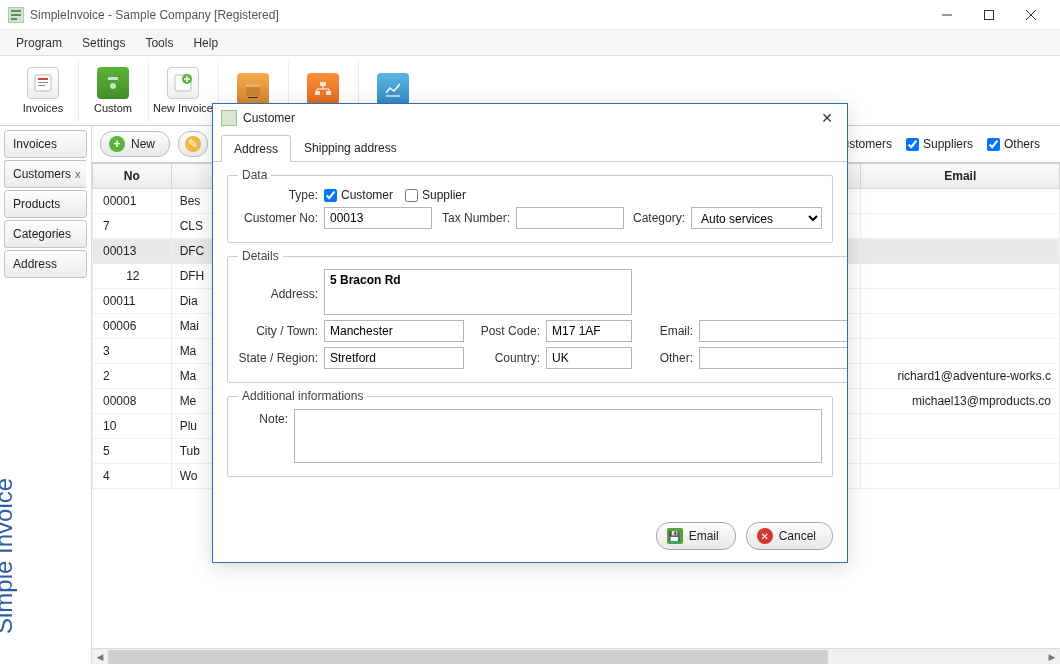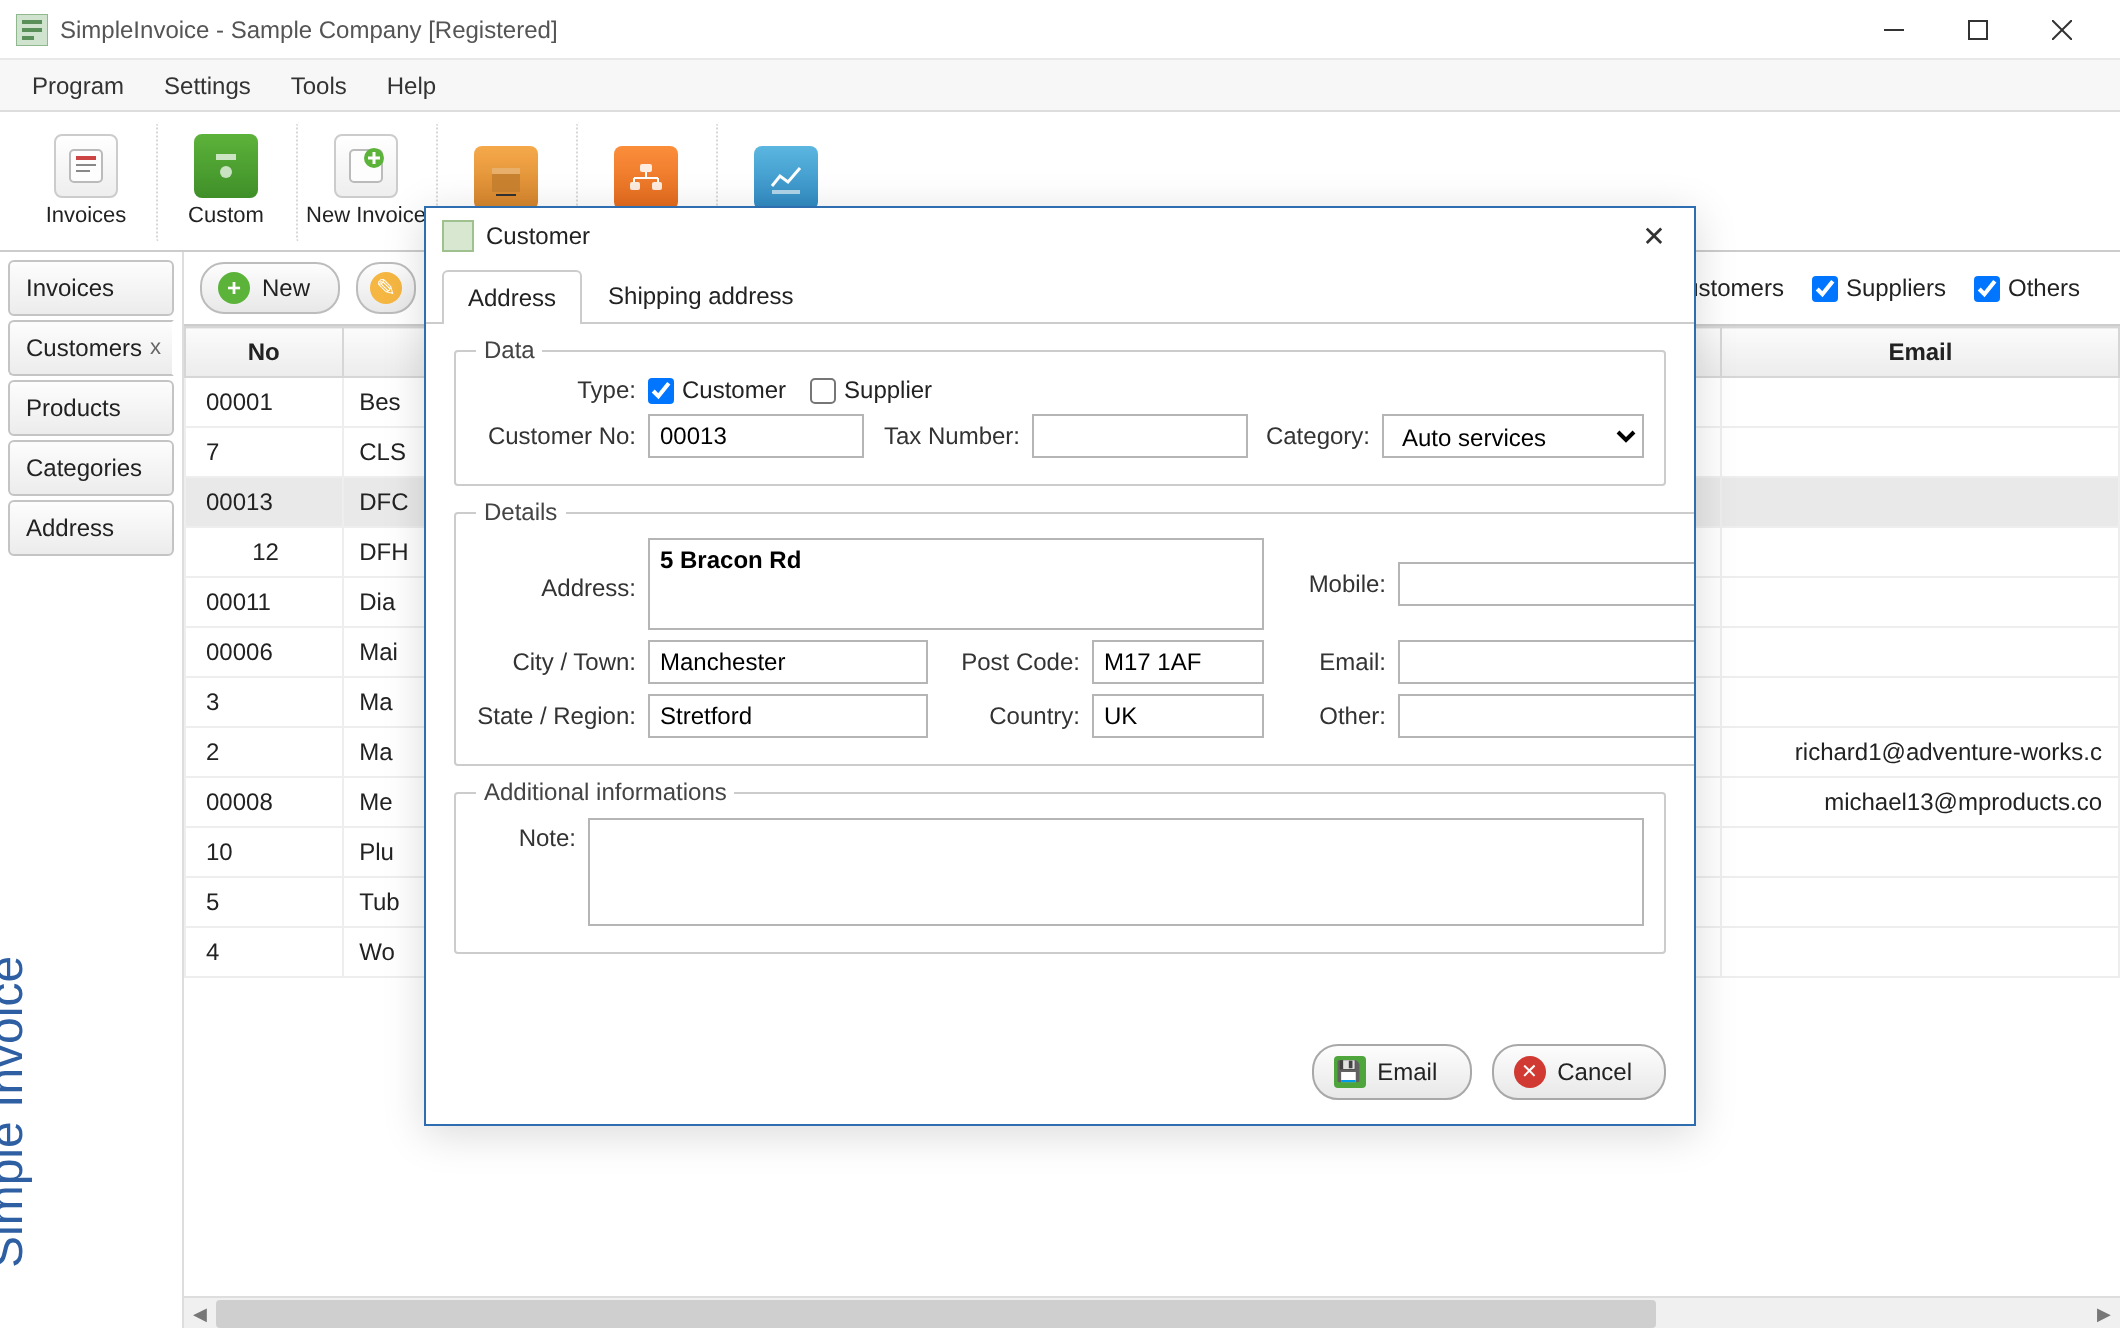--- a/index.html
+++ b/index.html
@@ -373,24 +373,20 @@
           <select style="flex:1"><option>Auto services</option></select>
         </div>
       </fieldset>
 
       <fieldset>
         <legend>Details</legend>
         <div class="row" style="align-items:center">
           <span class="lbl w80" style="padding-top:3px">Address:</span>
           <textarea style="width: 308px; height: 46px;">5 Bracon Rd</textarea>
           <div style="display:flex;flex-direction:column;gap:5px;flex:1">
-            <div class="row" style="margin:0">
-              <span class="lbl w55">Mobile:</span>
-              <input type="text" style="flex: 1 1 0%;" value="">
-            </div>
           </div>
         </div>
         <div class="row">
           <span class="lbl w80">City / Town:</span>
           <input type="text" style="width: 140px;" value="Manchester">
           <span class="lbl" style="width:70px">Post Code:</span>
           <input type="text" style="width: 86px;" value="M17 1AF">
           <span class="lbl w55">Email:</span>
           <input type="text" style="flex: 1 1 0%;" value="">
         </div>

